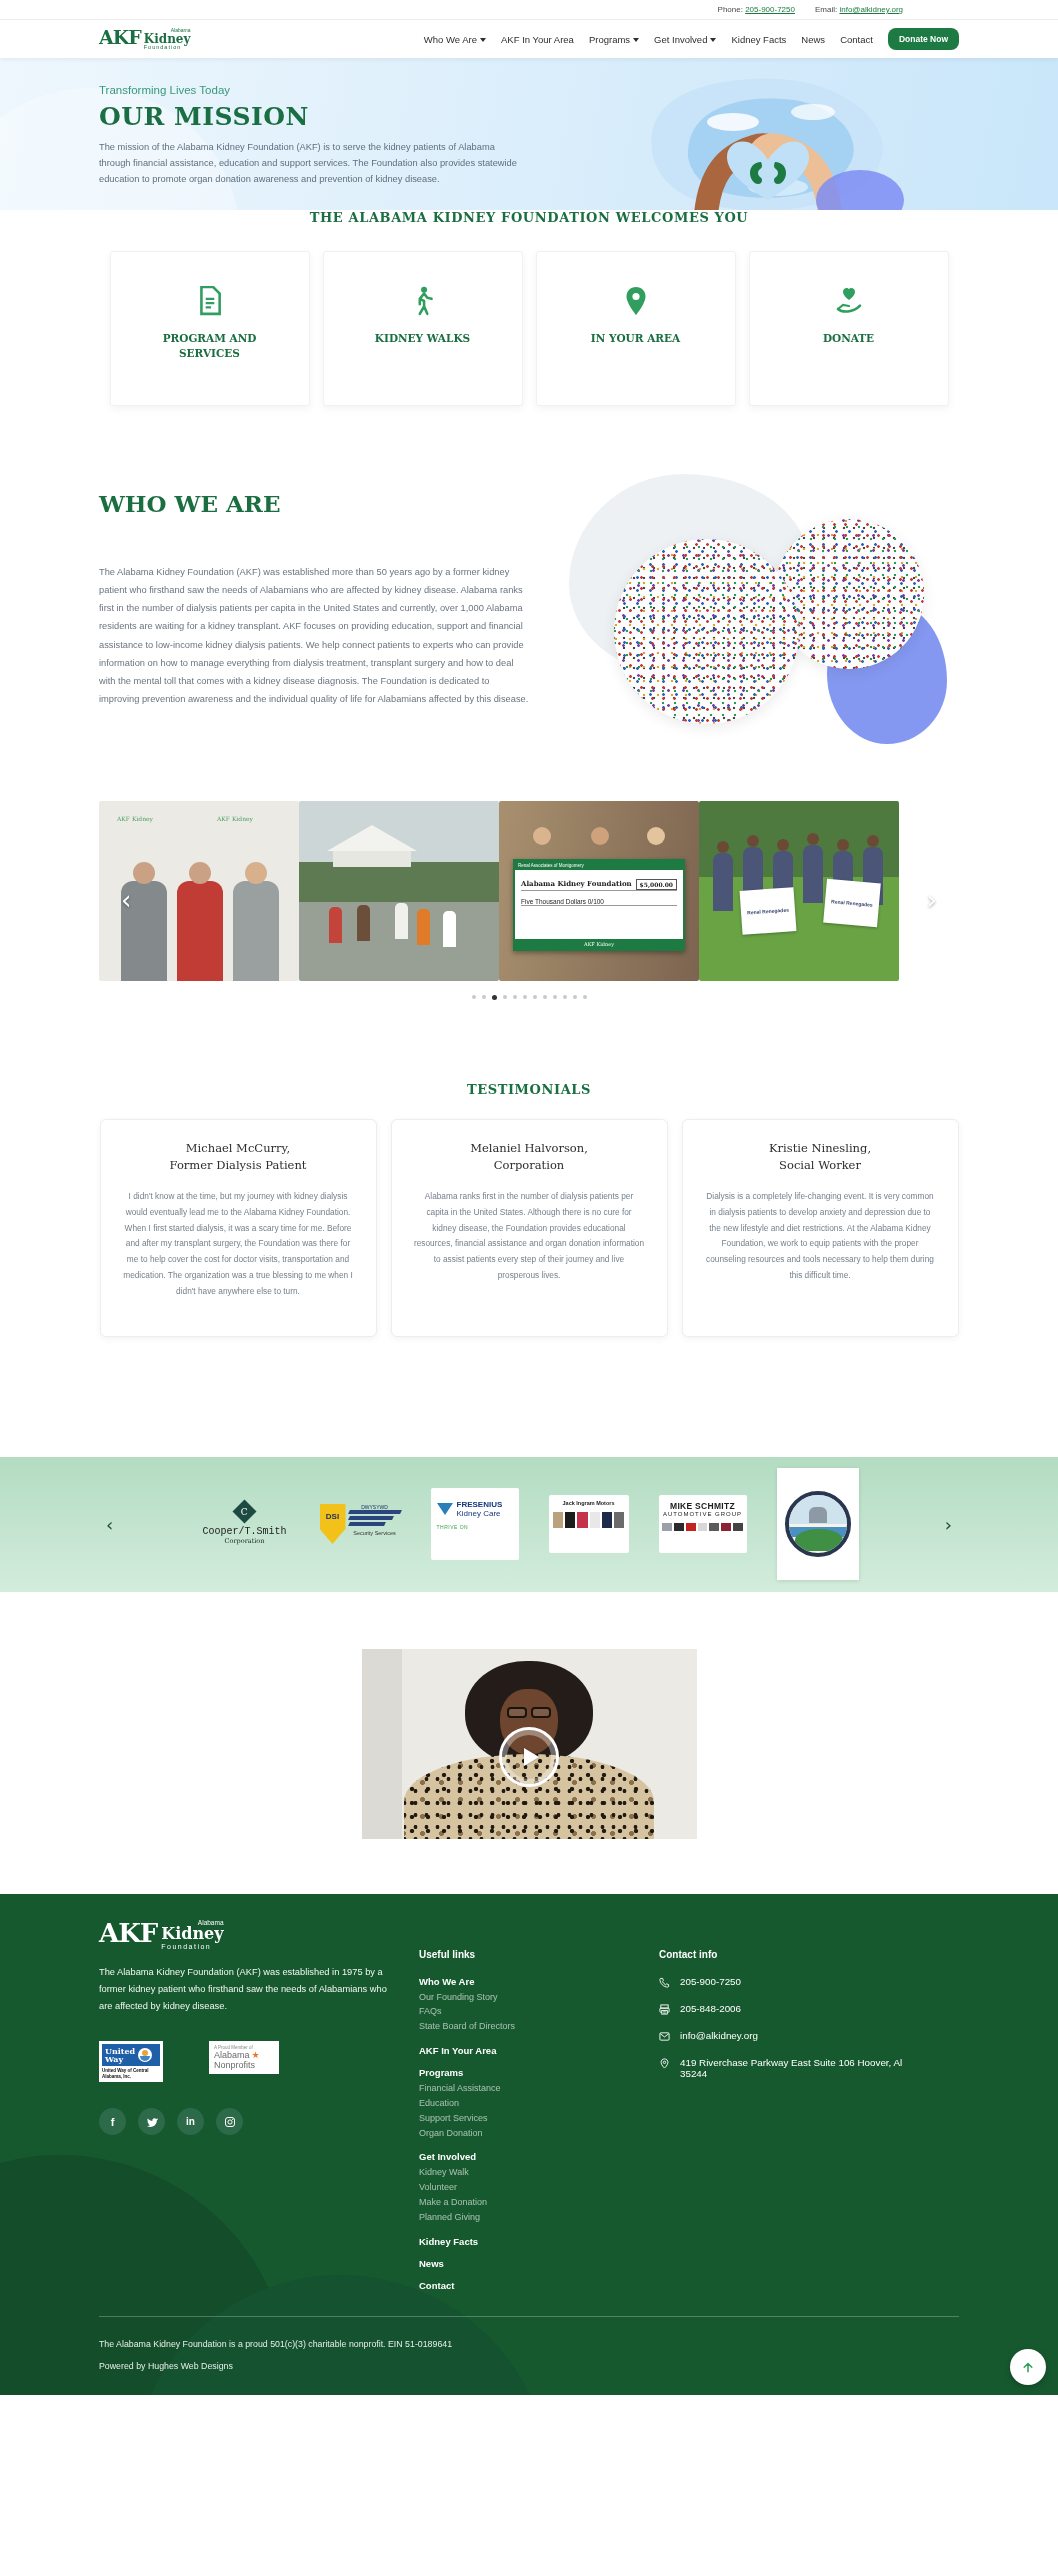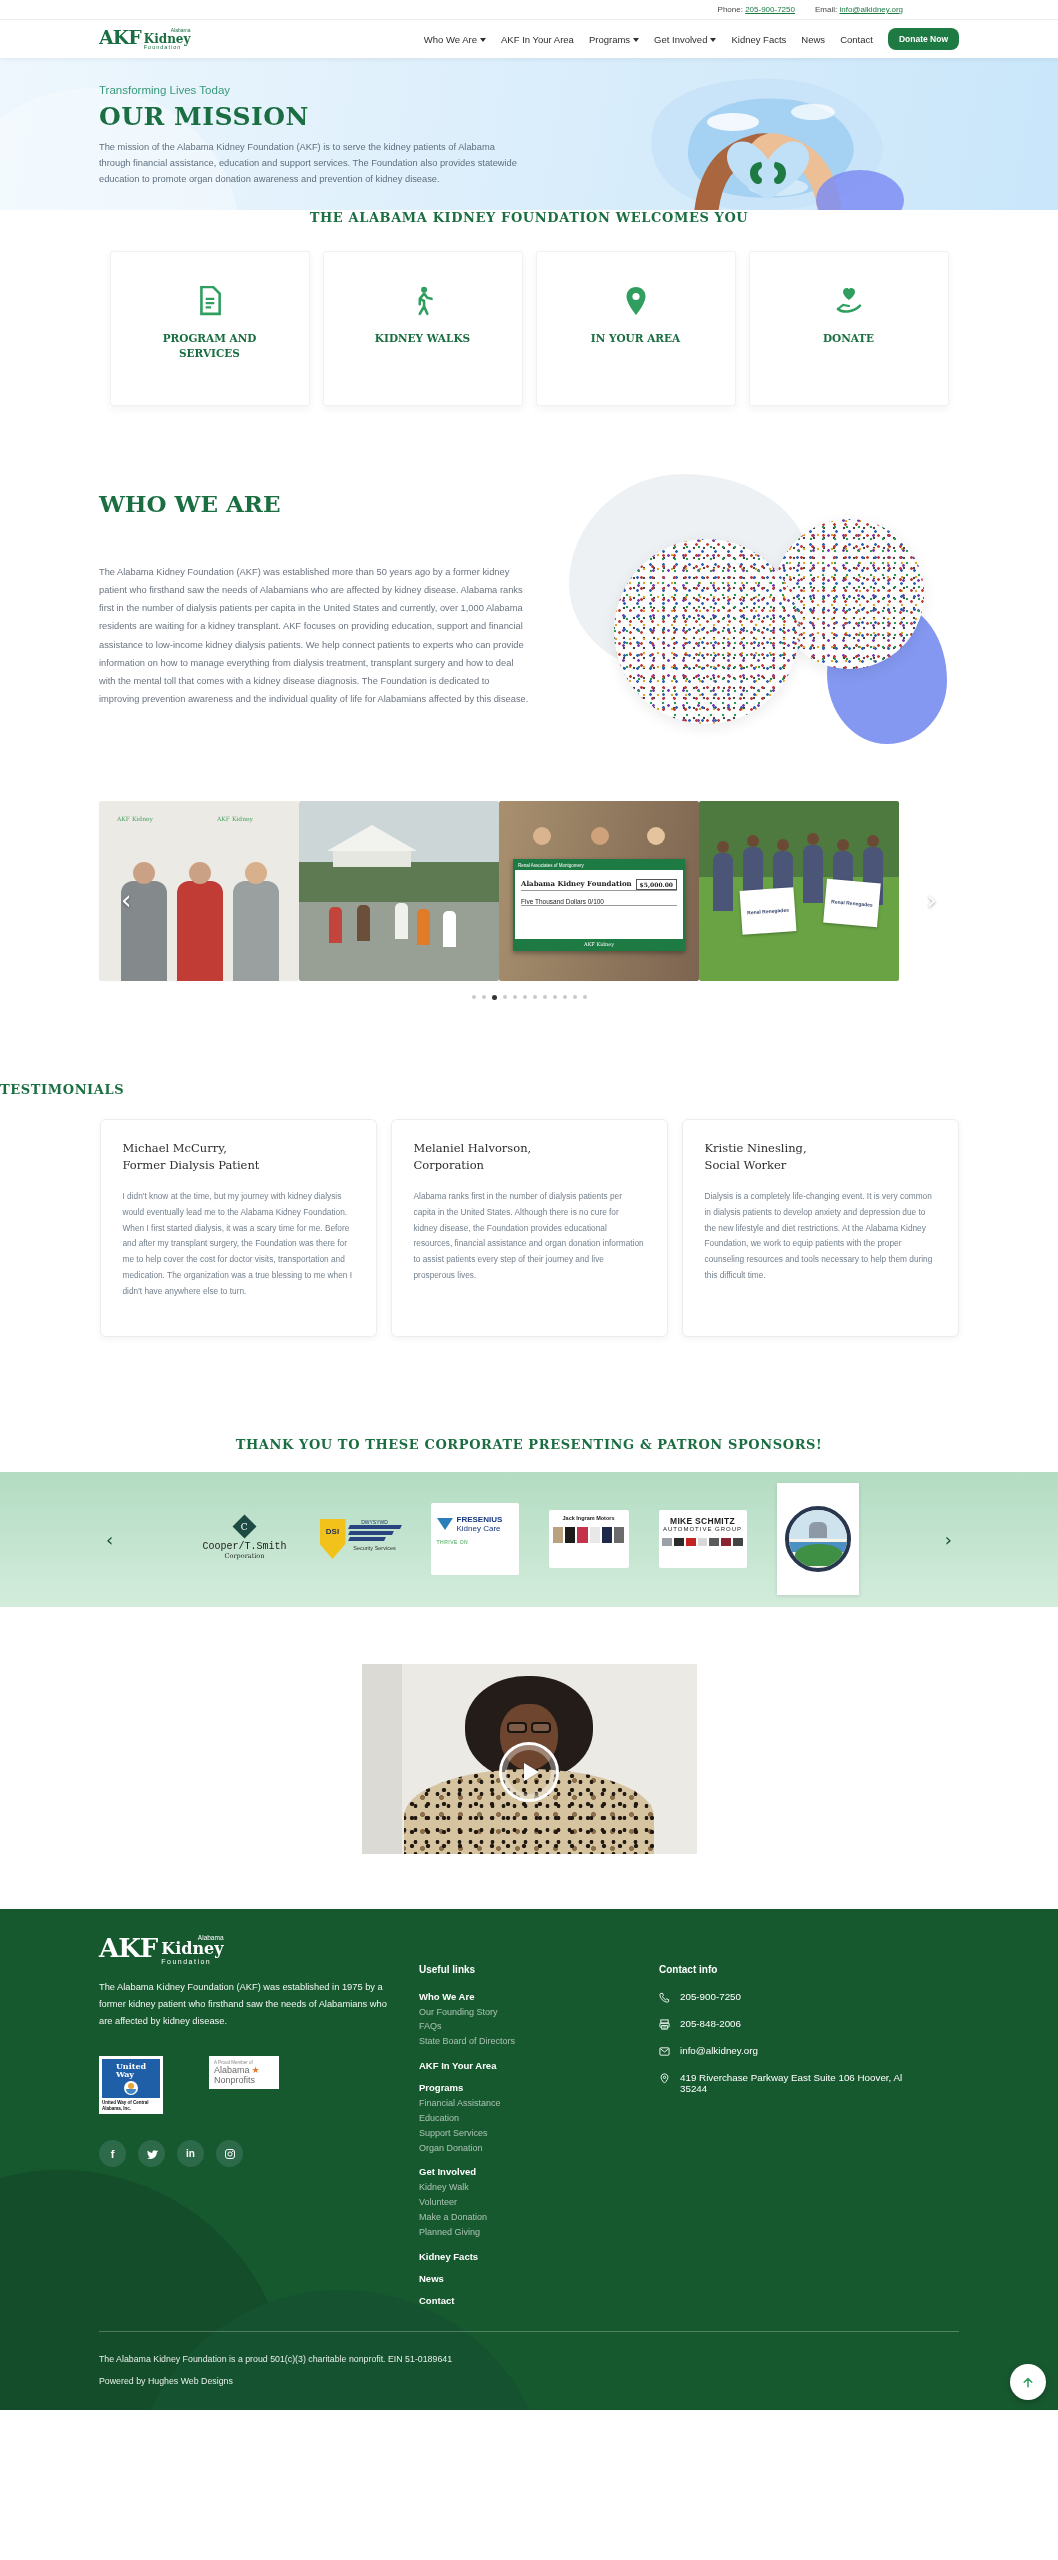--- a/index.html
+++ b/index.html
@@ -157,21 +157,21 @@
   .p4 .fig { position:absolute; width: 20px; height: 58px; border-radius: 8px 8px 0 0; background:#4a5578; }
   .p4 .fig::before { content:""; position:absolute; top:-12px; left:4px; width:12px; height:12px; border-radius:50%; background:#6b4a35; }
   .p4 .sign { position:absolute; background:#fff; width: 54px; height: 44px; box-shadow:0 1px 3px rgba(0,0,0,.3);
     display:flex; align-items:center; justify-content:center; text-align:center;
     font-size:5px; font-weight:bold; color:#3c4a6e; }
   .dots { display:flex; justify-content:center; gap: 6px; margin-top: 14px; }
   .dot { width: 4px; height: 4px; border-radius: 50%; background: #c9c9c9; cursor: pointer; }
   .dot.active { background: #333; width: 5px; height: 5px; margin-top: -0.5px; }
 
   
-  .testimonials { padding-top: 82px; }
+  .testimonials { padding-top: 82px; text-align: center; }
   .t-cards { display: flex; justify-content: center; gap: 14px; margin-top: 22px; }
   .t-card {
     width: 277px; background: #fff; border: 1px solid #ededed; border-radius: 6px;
     box-shadow: 0 2px 7px rgba(0,0,0,.05); padding: 20px 22px 24px; min-height: 218px;
   }
   .t-name { font-family: "DejaVu Serif", serif; font-size: 11.5px; color: #2d2d2d; line-height: 1.5; }
   .t-quote { margin-top: 15px; font-size: 8.3px; color: #75818d; line-height: 1.9; }
 
   
   .sponsors { padding-top: 100px; text-align: center; }
@@ -243,21 +243,21 @@
   .fcol1 { width: 320px; }
   .flogo { display:flex; gap:4px; cursor:pointer; }
   .flogo .abbr { font-family:"DejaVu Serif",serif; font-weight:bold; font-size:26px; line-height:1; color:#fff; letter-spacing:-1px; }
   .flogo .stack { display:flex; flex-direction:column; line-height:1.05; color:#fff; }
   .flogo .tiny { font-size:6.5px; align-self:flex-end; }
   .flogo .mid { font-family:"DejaVu Serif",serif; font-weight:bold; font-size:16px; }
   .flogo .bot { font-size:7px; letter-spacing:1.5px; }
   .fabout { margin-top: 14px; font-size: 9.3px; line-height: 1.8; width: 290px; color:#f2f6f3; }
   .badges { display:flex; gap: 46px; margin-top: 26px; align-items:flex-start; }
   .uw { width: 64px; background:#fff; padding: 3px; }
-  .uw .top { background:#1f5fa8; color:#fff; display:flex; gap:3px; padding:3px; align-items:center;flex-direction:column; }
+  .uw .top { background:#1f5fa8; color:#fff; display:flex; gap:3px; padding:3px; align-items:center; }
   .uw .top .nm { font-family:"DejaVu Serif",serif; font-weight:bold; font-size:8px; line-height:1; }
   .uw .ball { width:14px; height:14px; border-radius:50%; background:#fff; position:relative; flex:none; }
   .uw .ball::before { content:""; position:absolute; left:4px; top:2px; width:6px; height:6px; border-radius:50%; background:#e8a33d; }
   .uw .ball::after { content:""; position:absolute; left:2px; bottom:1px; width:10px; height:5px; border-radius:0 0 6px 6px; background:#3f88c5; }
   .uw .sub { color:#111; font-size:4.5px; font-weight:bold; padding-top:2px; line-height:1.3; }
   .anp { width: 70px; background:#fff; color:#555; padding: 4px 5px; }
   .anp .pre { font-size:4.5px; color:#888; }
   .anp .l1 { font-size:9px; color:#6a6a6a; display:flex; align-items:center; gap:2px; }
   .anp .star { color:#e8772b; font-size:9px; }
   .anp .l2 { font-size:9px; color:#6a6a6a; }
@@ -514,21 +514,20 @@
       <div class="t-name">
         <div>Kristie Ninesling,</div>
         <div>Social Worker</div>
       </div>
       <div class="t-quote">Dialysis is a completely life-changing event. It is very common in dialysis patients to develop anxiety and depression due to the new lifestyle and diet restrictions. At the Alabama Kidney Foundation, we work to equip patients with the proper counseling resources and tools necessary to help them during this difficult time.</div>
     </div>
   </div>
 </div>
 
 <div class="sponsors">
-  <div class="section-heading">THANK YOU TO THESE CORPORATE PRESENTING &amp; PATRON SPONSORS!</div>
   <div class="sponsor-band">
     <span class="arrow-green left">‹</span>
     <div class="slogo cooper">
       <div class="diamond">
           <span>C</span>
         </div>
       <div class="nm">Cooper/T.Smith</div>
       <div class="sb">Corporation</div>
     </div>
     <div class="slogo dsi">

